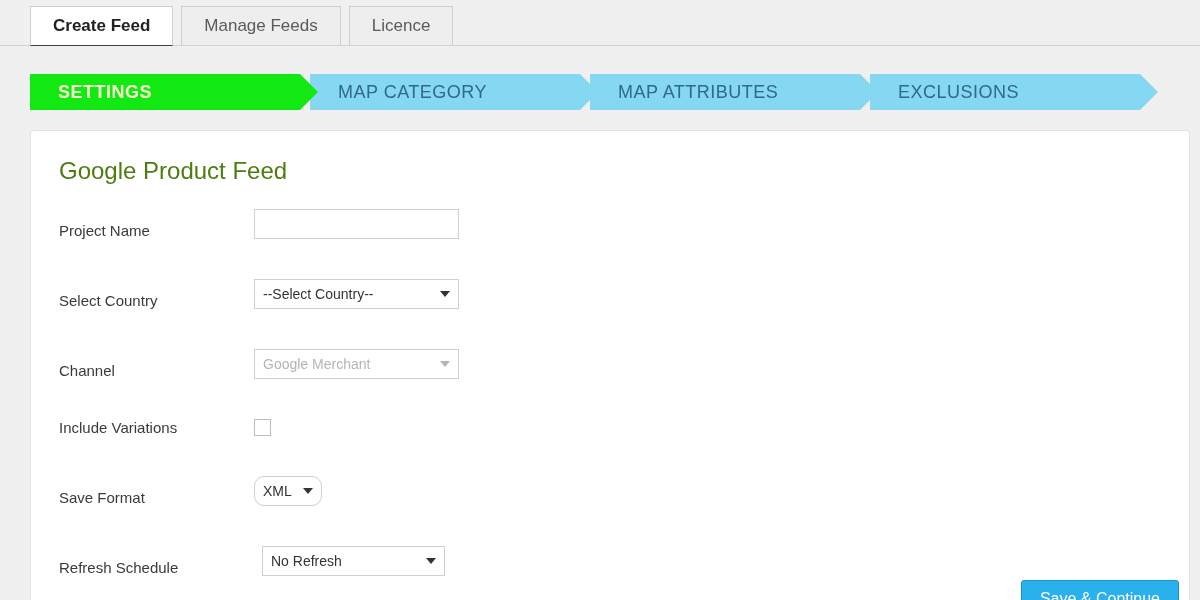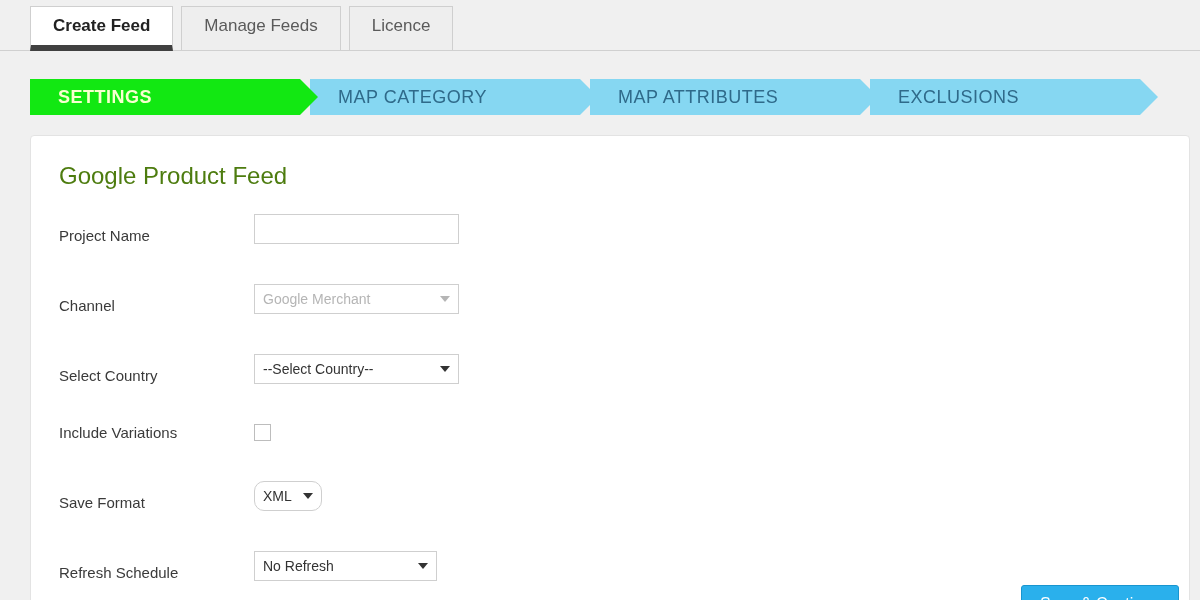--- a/index.html
+++ b/index.html
@@ -26,21 +26,21 @@
       margin-right: 8px;
       font-size: 17px;
       color: #5a5a5a;
       cursor: pointer;
       position: relative;
     }
     .top-tab.active {
       background: #ffffff;
       color: #222;
       font-weight: 600;
-      border-bottom: 6px solid #404040;
+      border-bottom: 1px solid #404040;
       margin-bottom: -1px;
     }
 
     
     .steps {
       display: flex;
       margin: 28px 0 0 30px;
       gap: 10px;
     }
     .step {
@@ -119,21 +119,21 @@
       background: #fff;
       display: flex;
       align-items: center;
       padding: 0 8px;
       font-size: 14px;
       color: #333;
       cursor: pointer;
     }
     .select-wrap.disabled { color: #b5b5b5; }
     .select-wrap.narrow { width: 68px; border-radius: 10px; }
-    .select-wrap.medium { width: 183px; }
+    .select-wrap.medium { width: 183px; margin-left: 8px; }
     .select-caret {
       position: absolute;
       right: 8px;
       top: 50%;
       transform: translateY(-50%);
       width: 0; height: 0;
       border-left: 5px solid transparent;
       border-right: 5px solid transparent;
       border-top: 6px solid #333;
     }
@@ -178,36 +178,36 @@
 
 <div class="panel">
   <h1>Google Product Feed</h1>
 
   <div class="form-row">
     <div class="form-label">Project Name</div>
     <input type="text" class="text-input" value="" style="">
   </div>
 
   <div class="form-row">
+    <div class="form-label">Select Country</div>
+    <div class="select-wrap">
+      <span>--Select Country--</span>
+      <span class="select-caret"></span>
+    </div>
+  </div>
+
+  <div class="form-row">
     <div class="form-label">Channel</div>
     <div class="select-wrap disabled">
       <span>Google Merchant</span>
       <span class="select-caret"></span>
     </div>
   </div>
 
   <div class="form-row">
-    <div class="form-label">Select Country</div>
-    <div class="select-wrap">
-      <span>--Select Country--</span>
-      <span class="select-caret"></span>
-    </div>
-  </div>
-
-  <div class="form-row">
     <div class="form-label">Include Variations</div>
     <div class="checkbox"></div>
   </div>
 
   <div class="form-row">
     <div class="form-label">Save Format</div>
     <div class="select-wrap narrow">
       <span>XML</span>
       <span class="select-caret"></span>
     </div>

